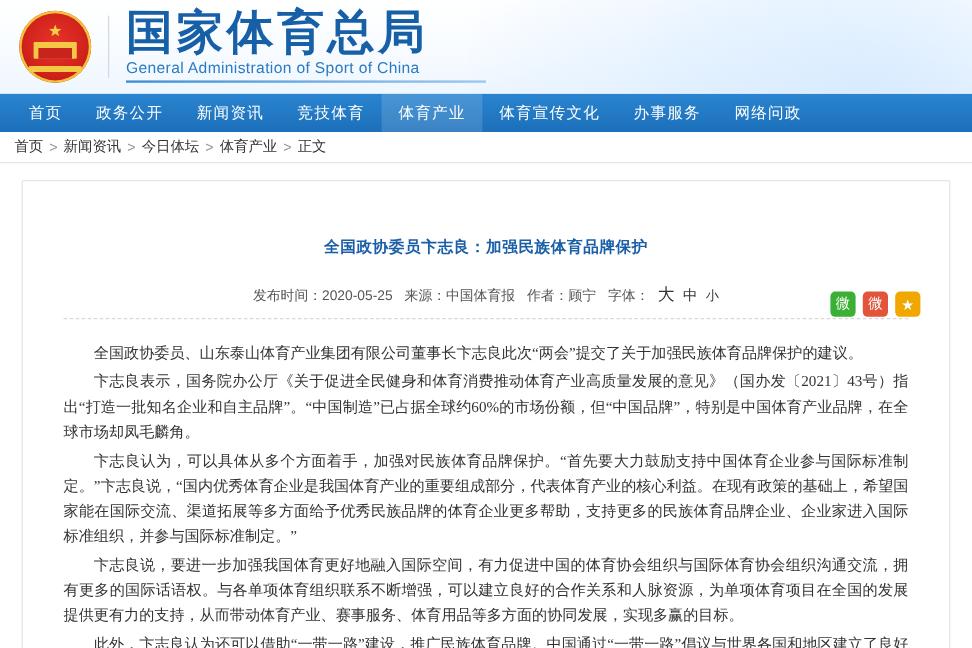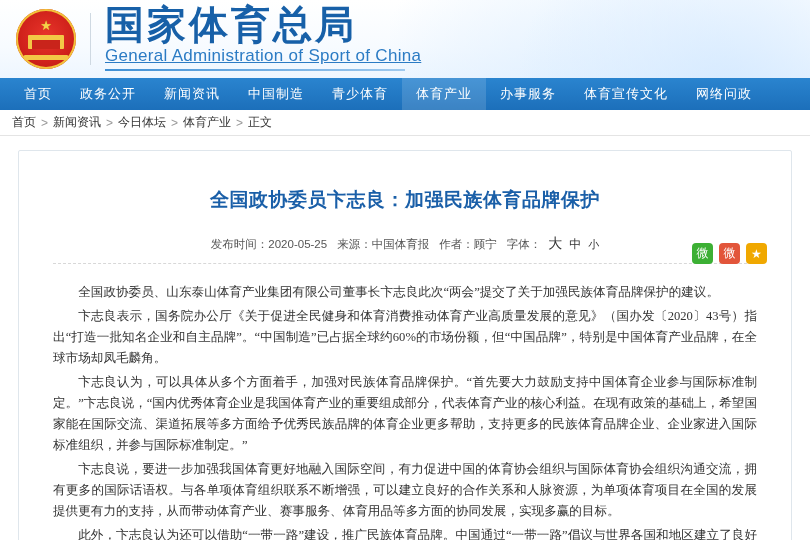--- a/index.html
+++ b/index.html
@@ -80,25 +80,24 @@
   .titles { position: relative; z-index: 2; }
   .title-cn {
     font-family: "Liberation Serif", serif;
     font-size: 39px;
     font-weight: bold;
     color: #1760a8;
     letter-spacing: 3px;
     line-height: 36px;
   }
   .title-en {
-    font-size: 17px;
+    font-size: 13px;
     color: #2b7bc4;
     letter-spacing: 0.3px;
     margin-top: 3px;
-    text-decoration: underline;
   }
   .title-underline {
     width: 300px; height: 2px;
     background: linear-gradient(90deg, #3f8fd4, #9fc9ee);
     margin-top: 3px;
   }
 
   
   .nav {
     height: 32px;
@@ -143,25 +142,25 @@
     border: 1px solid #dfe6ec;
     border-radius: 2px;
     height: 418px;
     background: #fff;
     padding: 20px 34px 0 34px;
     overflow: hidden;
   }
   .art-title {
     text-align: center;
     font-family: "Liberation Serif", serif;
-    font-size: 19px;
+    font-size: 13px;
     font-weight: bold;
     color: #1a5fa8;
     letter-spacing: 0.5px;
-    margin-top: 16px;
+    margin-top: 26px;
   }
   .art-meta {
     margin-top: 22px;
     display: flex;
     justify-content: center;
     align-items: center;
     gap: 10px;
     font-size: 11.5px;
     color: #555;
   }
@@ -220,25 +219,24 @@
       <div class="title-cn">国家体育总局</div>
       <div class="title-en">General Administration of Sport of China</div>
       <div class="title-underline"></div>
     </div>
   </div>
 
   <div class="nav">
     <div class="nav-item">首页</div>
     <div class="nav-item">政务公开</div>
     <div class="nav-item">新闻资讯</div>
-    <div class="nav-item">中国制造</div>
-    <div class="nav-item">青少体育</div>
+    <div class="nav-item">竞技体育</div>
     <div class="nav-item active">体育产业</div>
+    <div class="nav-item">体育宣传文化</div>
     <div class="nav-item">办事服务</div>
-    <div class="nav-item">体育宣传文化</div>
     <div class="nav-item">网络问政</div>
   </div>
 
   <div class="crumbs">
     <span class="c-item">首页</span>
     <span class="sep">&gt;</span>
     <span class="c-item">新闻资讯</span>
     <span class="sep">&gt;</span>
     <span class="c-item">今日体坛</span>
     <span class="sep">&gt;</span>
@@ -272,21 +270,21 @@
     <div class="meta-rule"></div>
 
     <div class="share">
       <span class="s wechat">微</span>
       <span class="s weibo">微</span>
       <span class="s star">★</span>
     </div>
 
     <div class="body-text">
       <p>全国政协委员、山东泰山体育产业集团有限公司董事长卞志良此次“两会”提交了关于加强民族体育品牌保护的建议。</p>
-      <p>卞志良表示，国务院办公厅《关于促进全民健身和体育消费推动体育产业高质量发展的意见》（国办发〔2020〕43号）指出“打造一批知名企业和自主品牌”。“中国制造”已占据全球约60%的市场份额，但“中国品牌”，特别是中国体育产业品牌，在全球市场却凤毛麟角。</p>
+      <p>卞志良表示，国务院办公厅《关于促进全民健身和体育消费推动体育产业高质量发展的意见》（国办发〔2021〕43号）指出“打造一批知名企业和自主品牌”。“中国制造”已占据全球约60%的市场份额，但“中国品牌”，特别是中国体育产业品牌，在全球市场却凤毛麟角。</p>
       <p>卞志良认为，可以具体从多个方面着手，加强对民族体育品牌保护。“首先要大力鼓励支持中国体育企业参与国际标准制定。”卞志良说，“国内优秀体育企业是我国体育产业的重要组成部分，代表体育产业的核心利益。在现有政策的基础上，希望国家能在国际交流、渠道拓展等多方面给予优秀民族品牌的体育企业更多帮助，支持更多的民族体育品牌企业、企业家进入国际标准组织，并参与国际标准制定。”</p>
       <p>卞志良说，要进一步加强我国体育更好地融入国际空间，有力促进中国的体育协会组织与国际体育协会组织沟通交流，拥有更多的国际话语权。与各单项体育组织联系不断增强，可以建立良好的合作关系和人脉资源，为单项体育项目在全国的发展提供更有力的支持，从而带动体育产业、赛事服务、体育用品等多方面的协同发展，实现多赢的目标。</p>
       <p>此外，卞志良认为还可以借助“一带一路”建设，推广民族体育品牌。中国通过“一带一路”倡议与世界各国和地区建立了良好沟通渠道，人类命运共同体理念为国际社会广泛认同。希望国家在“一带一路”推广过程中，更多为中国优秀民族体育品牌提供机会，让世界各国和地区更多地了解认同中国民族体育品牌，拓宽国际市场，用真正的中国创造、中国智造、中国质量获得尊重，为人类健康作出更多贡献。（转自5月25日《中国体育报》02版）</p>
     </div>
 
   </div>
 
 </div>
 
 </body></html>

